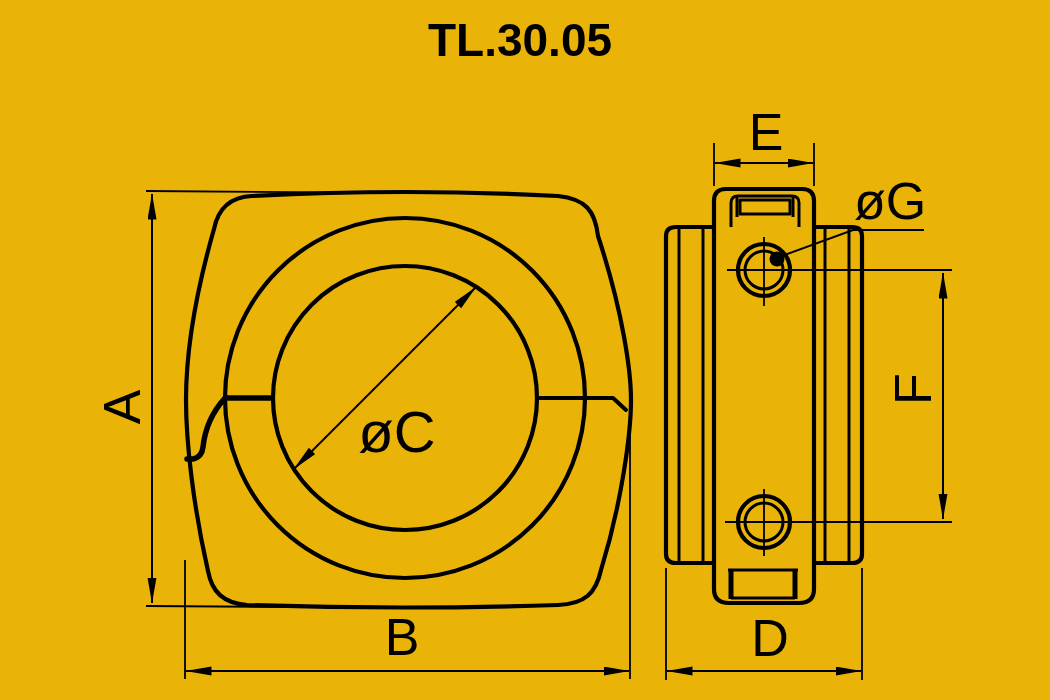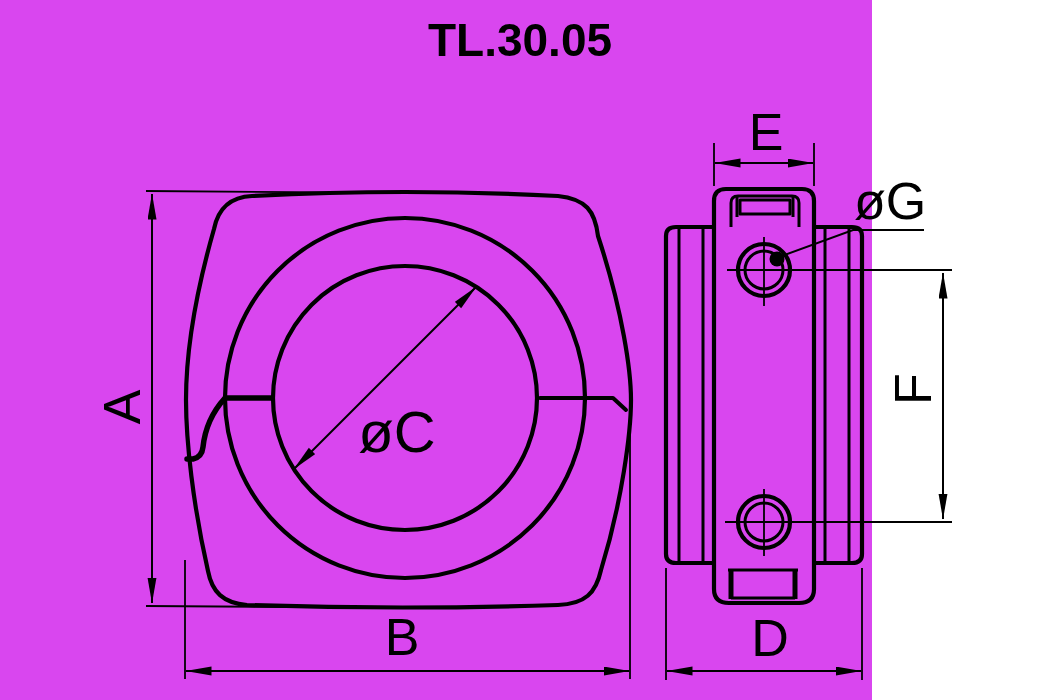--- a/index.html
+++ b/index.html
@@ -6,23 +6,23 @@
     margin: 0;
     padding: 0;
     background: #ffffff;
     width: 1050px;
     height: 700px;
     overflow: hidden;
     font-family: "Liberation Sans", sans-serif;
   }
   #drawing-root {
     position: relative;
-    width: 872px;
+    width: 1050px;
     height: 700px;
-    background: #d946ef;
+    background: #eab308;
   }
   svg { display: block; }
   .outline   { fill: none; stroke: #000; stroke-width: 4.2; stroke-linejoin: round; }
   .outline2  { fill: none; stroke: #000; stroke-width: 3;   stroke-linejoin: round; }
   .seam      { fill: none; stroke: #000; stroke-width: 5.5; stroke-linecap: round; stroke-linejoin: round; }
   .seam-thin { fill: none; stroke: #000; stroke-width: 4;   stroke-linecap: round; stroke-linejoin: round; }
   .dim       { fill: none; stroke: #000; stroke-width: 2;   }
   .ext       { fill: none; stroke: #000; stroke-width: 1.8; }
   .center    { fill: none; stroke: #000; stroke-width: 1.8; }
   .thickbar  { fill: none; stroke: #000; stroke-width: 5;   }

